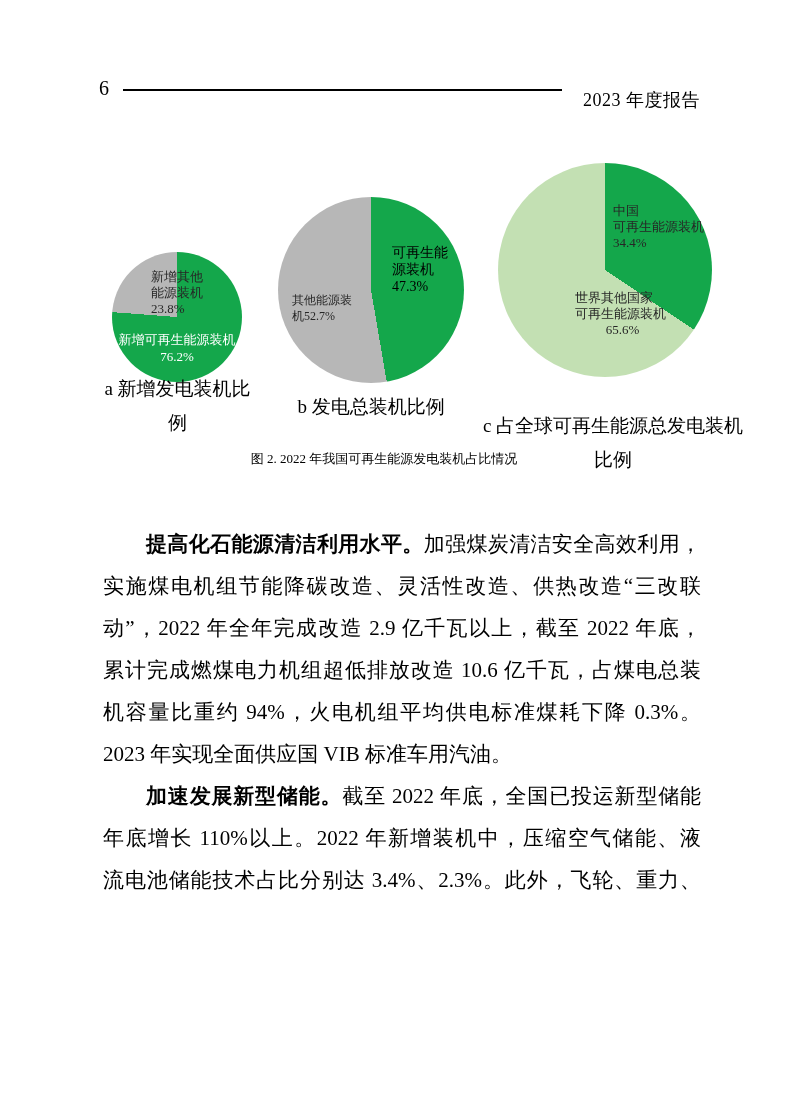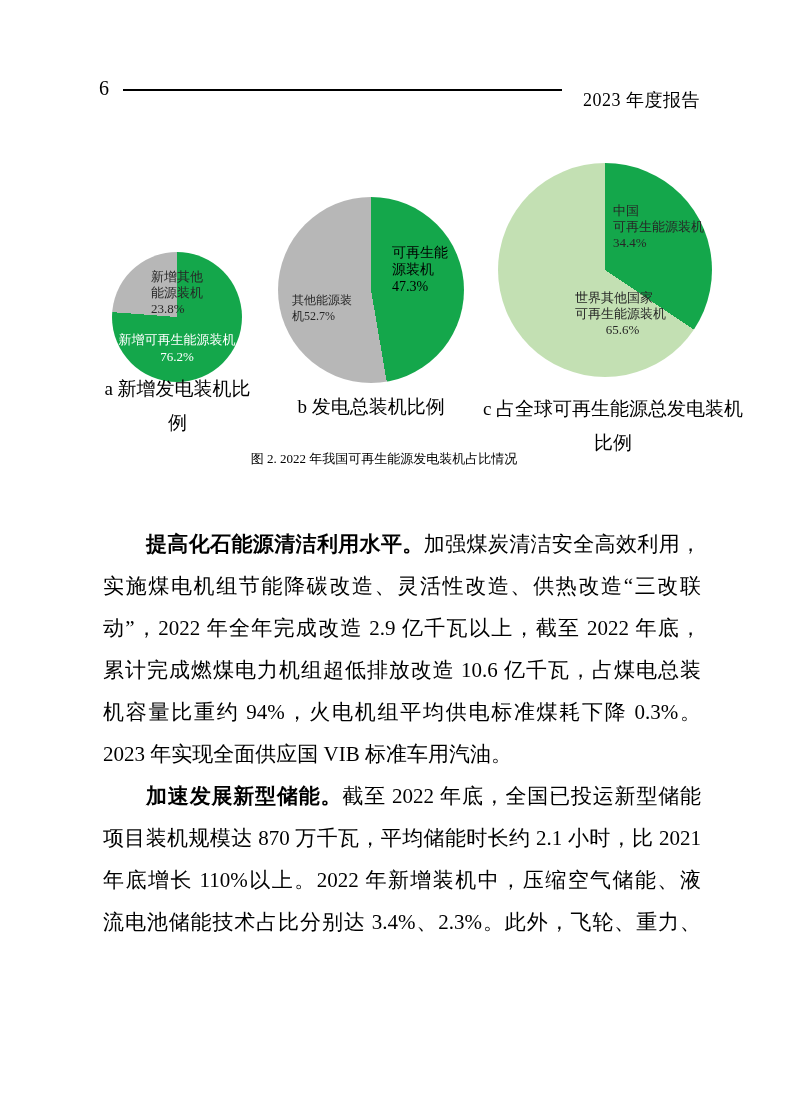--- a/index.html
+++ b/index.html
@@ -31,21 +31,21 @@
   #lbl-a-green{left:112px;top:331px;width:130px;text-align:center;color:#fff;line-height:17px;}
   #lbl-b-green{left:392px;top:244px;color:#000000;font-size:14px;line-height:17px;}
   #lbl-b-gray{left:292px;top:292px;font-size:12px;line-height:16px;}
   #lbl-c-dark{left:613px;top:203px;}
   #lbl-c-light{left:540px;top:290px;width:95px;margin-left:35px;}
   #lbl-c-light .pct{text-align:center;}
 
   .chartcap{position:absolute;font-size:19px;line-height:34px;text-align:center;}
   #cap-a{left:85px;top:372px;width:185px;}
   #cap-b{left:278px;top:390px;width:186px;}
-  #cap-c{left:463px;top:392px;width:300px;}
+  #cap-c{left:463px;top:409px;width:300px;}
 
   .figcap{left:0;top:450px;width:768px;text-align:center;font-size:13px;}
 
   
   .bodytext{position:absolute;left:103px;top:523px;width:598px;font-size:21px;}
   .tline{height:42px;line-height:42px;text-align:justify;text-align-last:justify;}
   .tline.endline{text-align-last:left;}
   .tline.indent{text-indent:43px;}
   .lead{font-weight:bold;}
 </style>
@@ -105,16 +105,15 @@
 
 <div class="bodytext">
   <div class="tline indent"><span class="lead">提高化石能源清洁利用水平。</span><span>加强煤炭清洁安全高效利用，</span></div>
   <div class="tline">实施煤电机组节能降碳改造、灵活性改造、供热改造“三改联</div>
   <div class="tline">动”，2022 年全年完成改造 2.9 亿千瓦以上，截至 2022 年底，</div>
   <div class="tline">累计完成燃煤电力机组超低排放改造 10.6 亿千瓦，占煤电总装</div>
   <div class="tline">机容量比重约 94%，火电机组平均供电标准煤耗下降 0.3%。</div>
   <div class="tline endline">2023 年实现全面供应国 VIB 标准车用汽油。</div>
 
   <div class="tline indent"><span class="lead">加速发展新型储能。</span><span>截至 2022 年底，全国已投运新型储能</span></div>
-  <div class="tline">项目装机规模达 870 万千瓦，平均储能时长约 2.1 小时，比 2021</div>
   <div class="tline">年底增长 110%以上。2022 年新增装机中，压缩空气储能、液</div>
   <div class="tline">流电池储能技术占比分别达 3.4%、2.3%。此外，飞轮、重力、</div>
 </div>
 
 </body></html>

